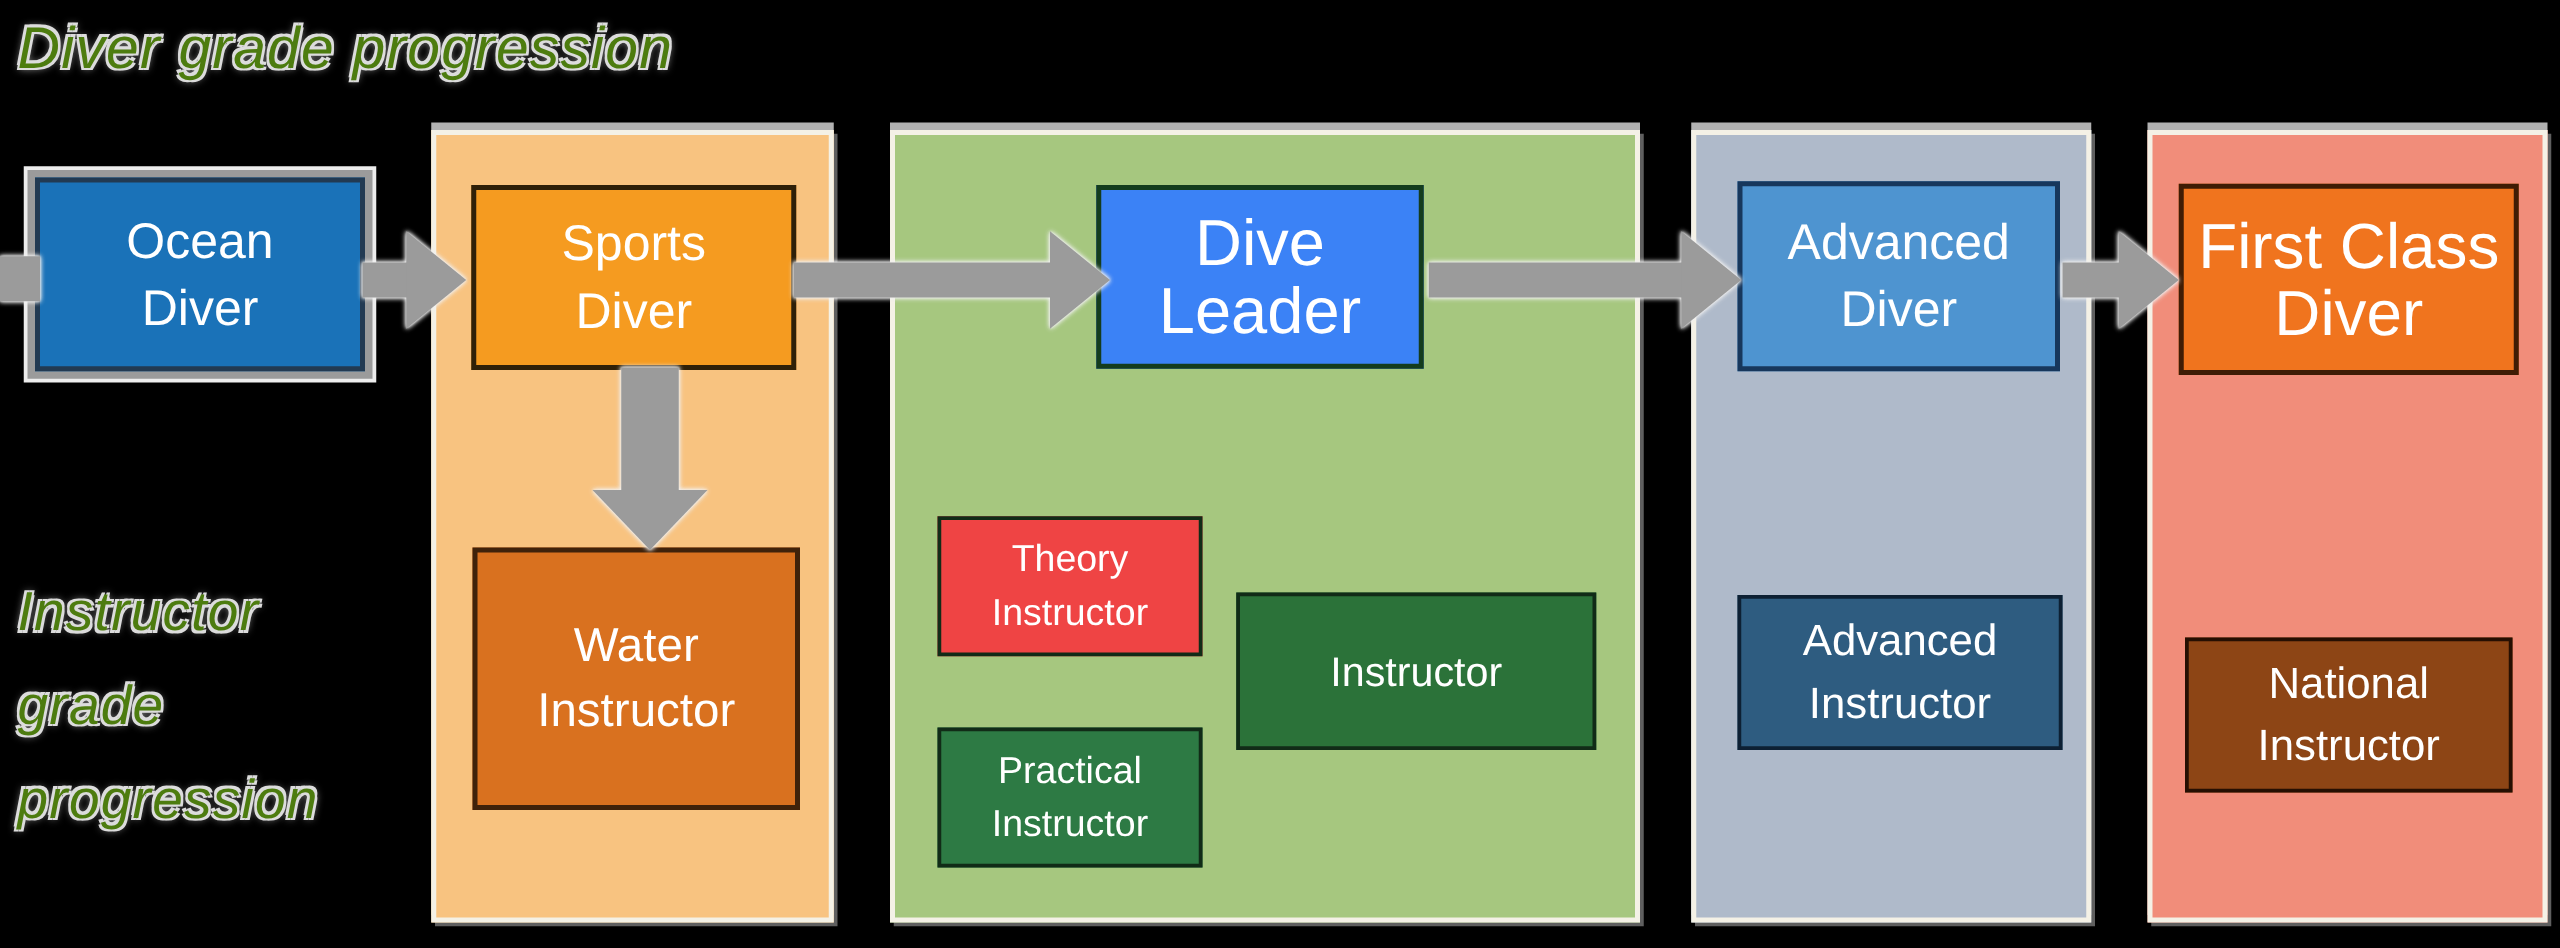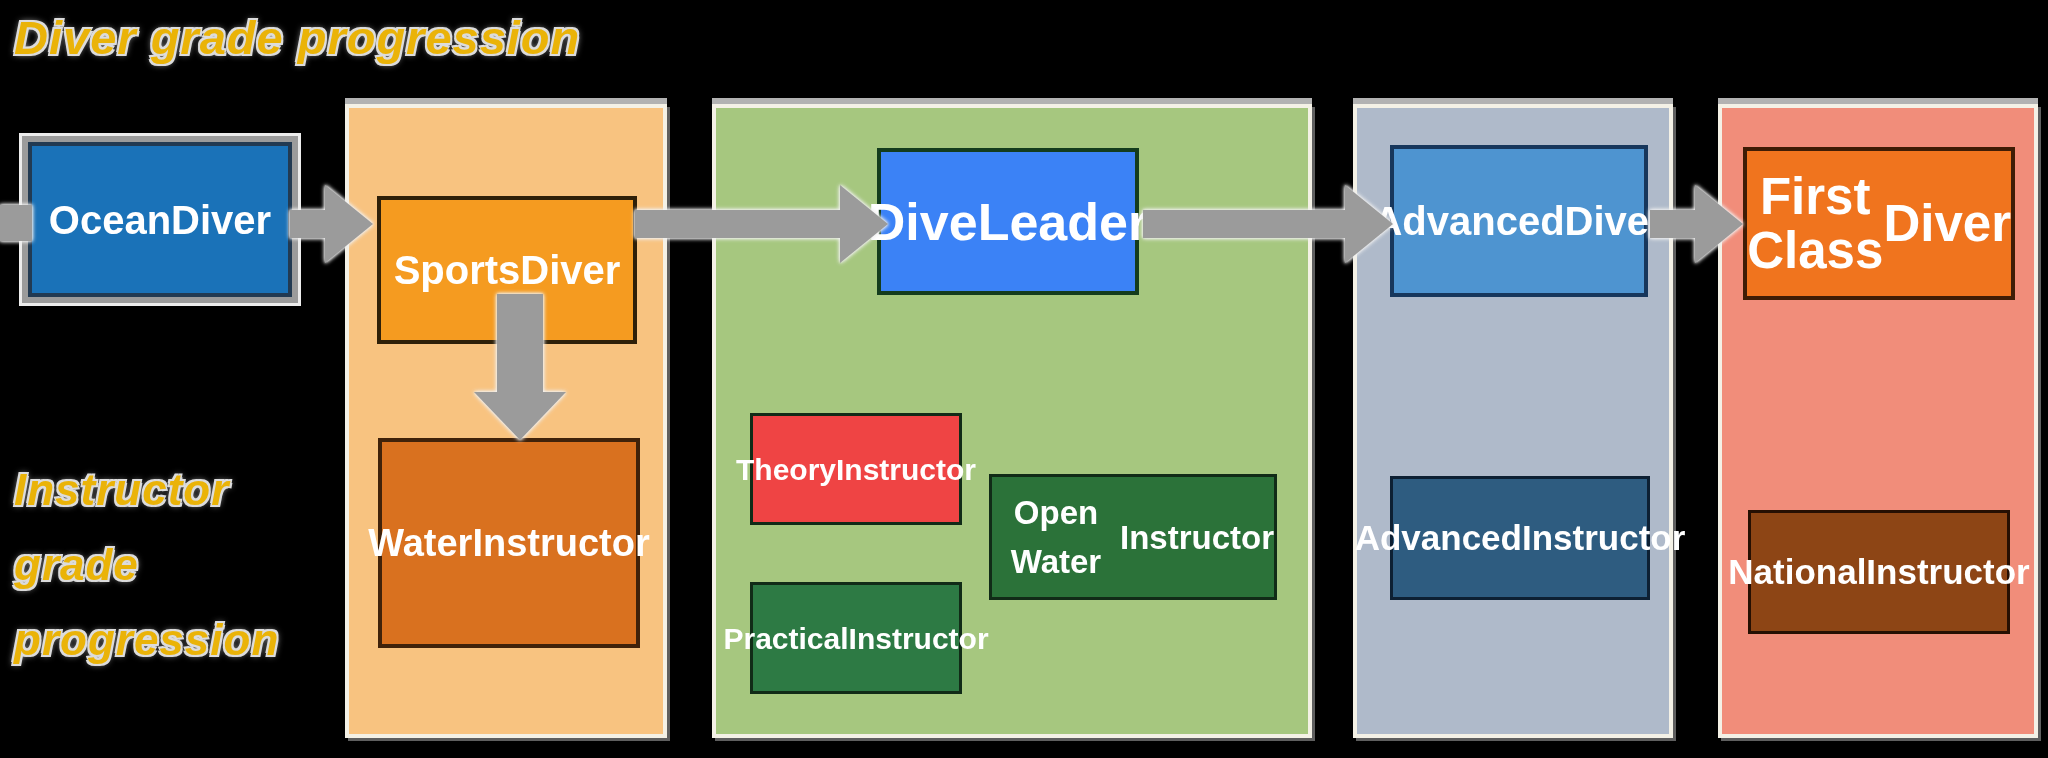--- a/index.html
+++ b/index.html
@@ -10,23 +10,23 @@
     position: relative;
     width: 2048px;
     height: 758px;
     background: #000;
     overflow: hidden;
   }
 
   
   .big-title {
     position: absolute;
-    font-weight: bold;
+    font-weight: normal;
     font-style: italic;
-    color: #eab308;
+    color: #4d7c0f;
     letter-spacing: 1px;
     text-shadow:
       -2px -2px 0 #dcdcdc, 2px -2px 0 #dcdcdc,
       -2px  2px 0 #dcdcdc, 2px  2px 0 #dcdcdc,
        0 0 7px rgba(255,255,255,.85);
     white-space: nowrap;
   }
   .t-diver { left: 14px; top: 10px; font-size: 47px; }
   .t-instr { left: 14px; top: 452px; font-size: 44px; line-height: 75px; }
 
@@ -41,34 +41,35 @@
   }
   .p-sports  { left: 345px;  width: 322px; background: #f8c380; }
   .p-green   { left: 712px;  width: 600px; background: #a6c77f; }
   .p-gray    { left: 1353px; width: 320px; background: #afbaca; }
   .p-salmon  { left: 1718px; width: 320px; background: #f18d7a; }
 
   
   .node {
     position: absolute;
     display: flex;
+    flex-direction: column;
     align-items: center;
     justify-content: center;
     text-align: center;
     color: #fff;
-    font-weight: bold;
+    font-weight: normal;
     z-index: 3;
   }
   .n-ocean {
     left: 28px; top: 142px; width: 264px; height: 155px;
     font-size: 40px; line-height: 54px;
     background: #1a72b8; border: 4px solid #223a52;
     box-shadow: 0 0 0 6px #9b9b9b, 0 0 0 9px #ededed;
   }
-  .n-sports     { left: 28px;  top: 40px;  width: 260px; height: 148px; font-size: 40px; line-height: 54px; background: #f59b20; border: 4px solid #2f2008; margin-top: 48px; }
+  .n-sports     { left: 28px;  top: 40px;  width: 260px; height: 148px; font-size: 40px; line-height: 54px; background: #f59b20; border: 4px solid #2f2008; }
   .n-assistant  { left: 29px;  top: 330px; width: 262px; height: 210px; font-size: 38px; line-height: 52px; background: #d9711f; border: 4px solid #40220a; }
   .n-dive       { left: 161px; top: 40px;  width: 262px; height: 147px; font-size: 52px; line-height: 54px; background: #3b82f6; border: 4px solid #143c1d; }
   .n-theory     { left: 34px;  top: 305px; width: 212px; height: 112px; font-size: 30px; line-height: 43px; background: #ef4444; border: 3px solid #112b17; }
   .n-openwater  { left: 273px; top: 366px; width: 288px; height: 126px; font-size: 33px; line-height: 49px; background: #2b7239; border: 3px solid #112b17; }
   .n-practical  { left: 34px;  top: 474px; width: 212px; height: 112px; font-size: 30px; line-height: 43px; background: #2d7a44; border: 3px solid #112b17; }
   .n-advdiver   { left: 33px;  top: 37px;  width: 258px; height: 152px; font-size: 40px; line-height: 54px; background: #4e94d0; border: 4px solid #17375c; }
   .n-advinstr   { left: 33px;  top: 368px; width: 260px; height: 124px; font-size: 35px; line-height: 50px; background: #2e5c80; border: 3px solid #0d2033; }
   .n-firstclass { left: 21px;  top: 39px;  width: 272px; height: 153px; font-size: 51px; line-height: 54px; background: #f0741e; border: 4px solid #3f1c05; }
   .n-national   { left: 26px;  top: 368px; width: 262px; height: 124px; font-size: 35px; line-height: 50px; background: #8d4515; border: 3px solid #260f02; margin-top: 34px; }
 
@@ -140,21 +141,20 @@
   <div class="panel p-green">
     <div class="node n-dive">
       <span>Dive</span>
       <span>Leader</span>
     </div>
     <div class="node n-theory">
       <span>Theory</span>
       <span>Instructor</span>
     </div>
     <div class="node n-openwater">
-      <span>Open Water</span>
       <span>Instructor</span>
     </div>
     <div class="node n-practical">
       <span>Practical</span>
       <span>Instructor</span>
     </div>
   </div>
 
   <div class="panel p-gray">
     <div class="node n-advdiver">

